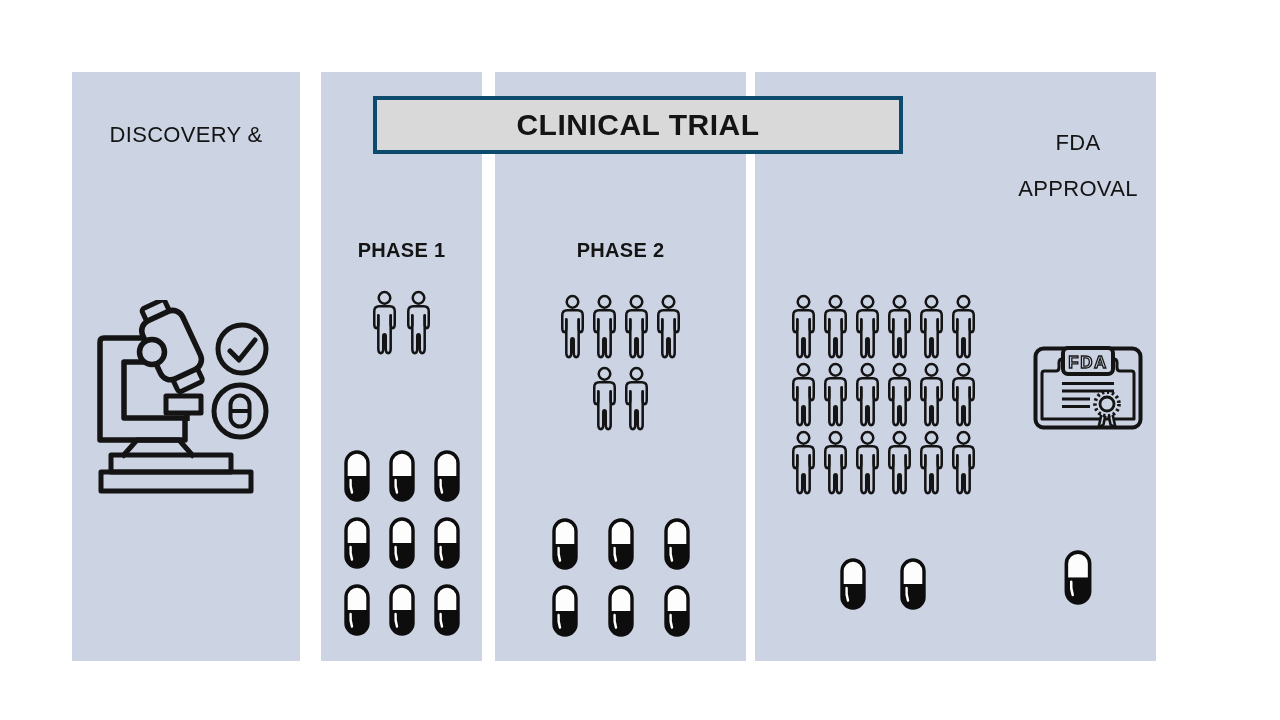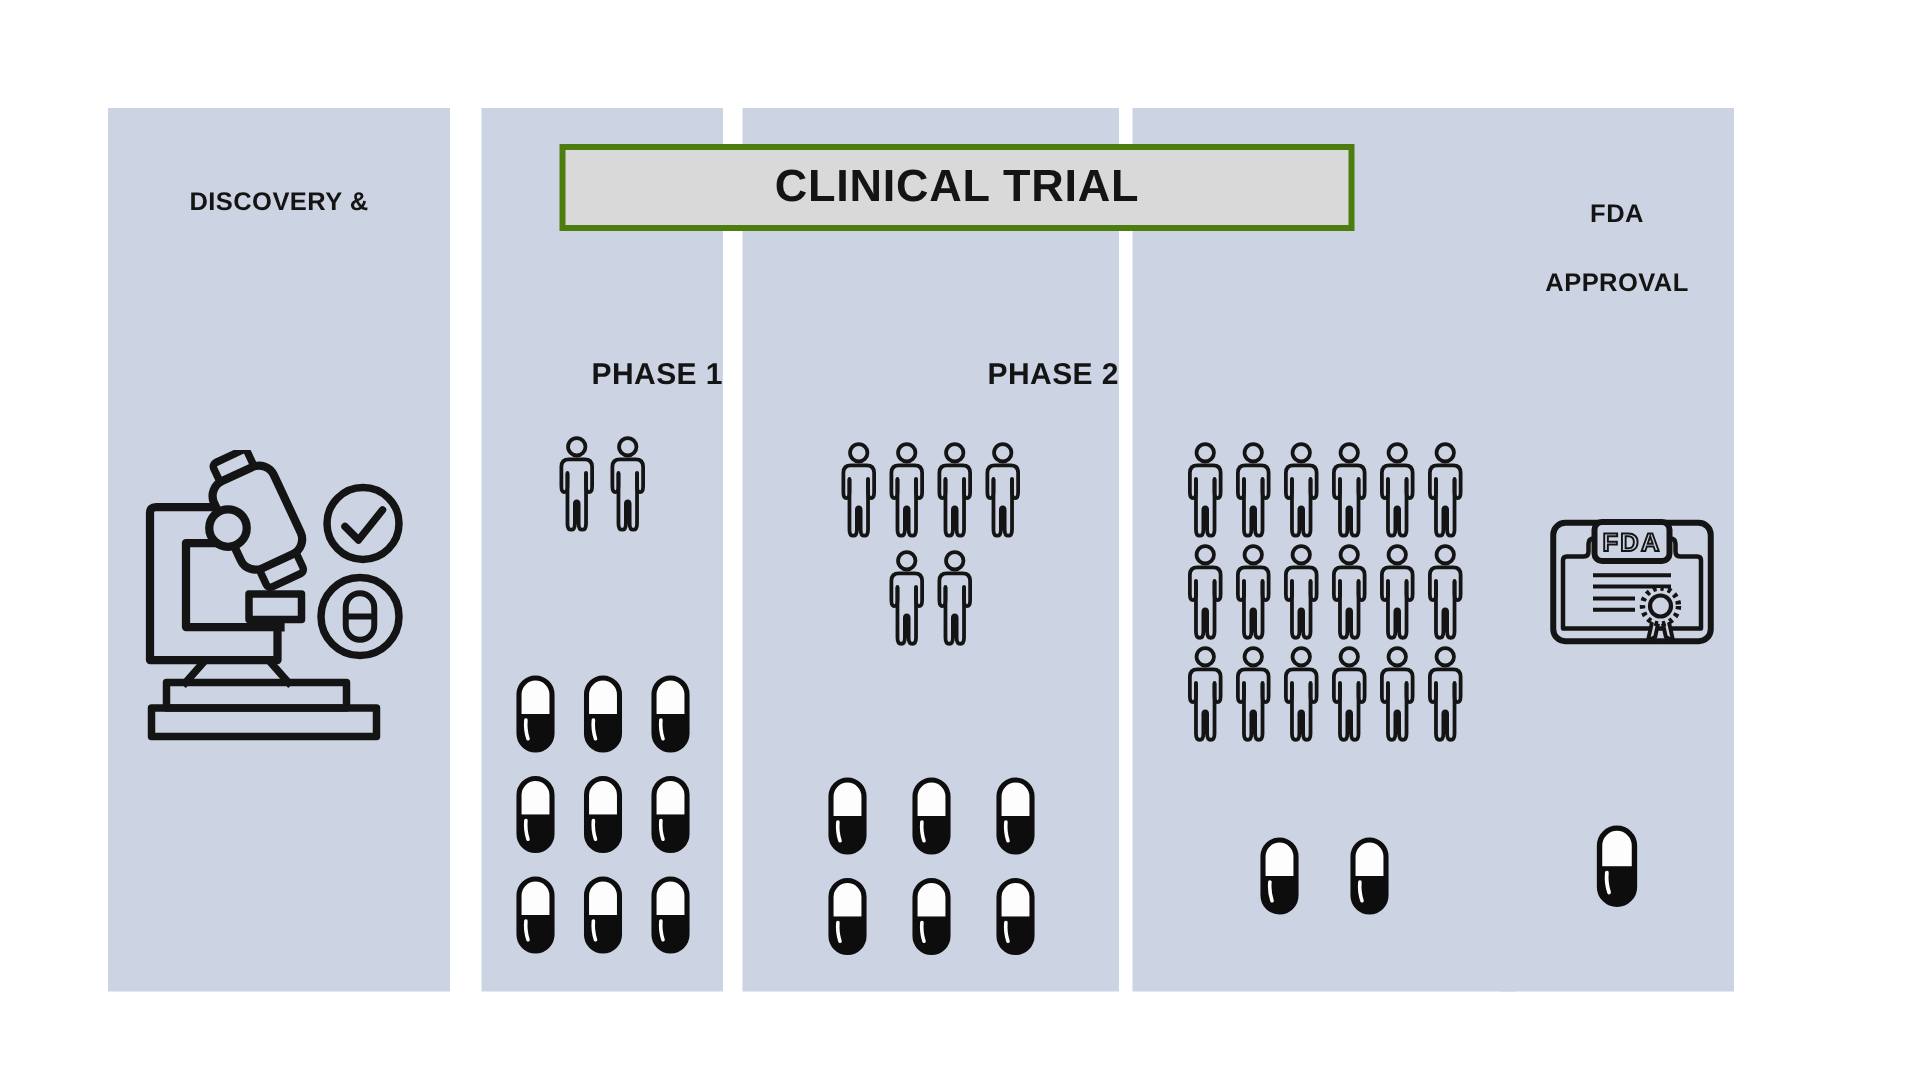--- a/index.html
+++ b/index.html
@@ -14,35 +14,35 @@
     background:#ccd3e3;
   }
   .panel-discovery{left:72px;width:228px;}
   .panel-phase-1{left:321px;width:161px;}
   .panel-phase-2{left:495px;width:251px;text-decoration:underline;}
   .panel-phase-3{left:755px;width:256px;}
   .panel-fda{left:1000px;width:156px;}
 
   .stage-title{
     position:absolute;left:0;right:0;
-    text-align:center;font-weight:bold;
-    font-size:17px;line-height:46px;letter-spacing:.3px;
+    text-align:center;font-weight:normal;
+    font-size:22px;line-height:46px;letter-spacing:.3px;
   }
   .panel-discovery .stage-title{top:40px;}
   .panel-fda .stage-title{top:48px;}
 
   .phase-title{
     position:absolute;top:166px;left:0;right:0;
-    text-align:right;font-weight:bold;
+    text-align:center;font-weight:bold;
     font-size:20px;line-height:24px;letter-spacing:.3px;
   }
 
   .banner{
     position:absolute;left:373px;top:96px;width:530px;height:58px;
-    box-sizing:border-box;border:4px solid #4d7c0f;background:#d9d9d9;
+    box-sizing:border-box;border:4px solid #0c4a6e;background:#d9d9d9;
     display:flex;align-items:center;justify-content:center;
     font-size:30px;font-weight:bold;letter-spacing:.5px;z-index:3;
   }
 
   .pictos{
     position:absolute;left:0;right:0;
     display:flex;flex-direction:column;align-items:center;
   }
   .icon-row{display:flex;}
 

